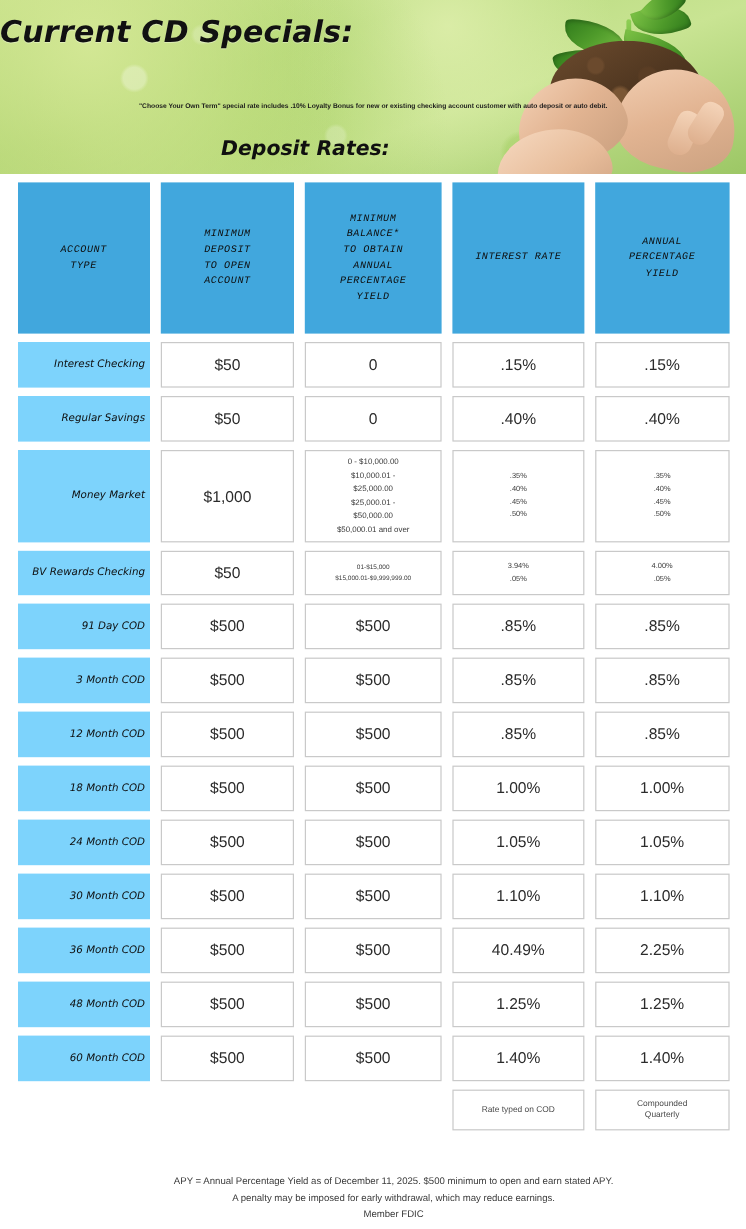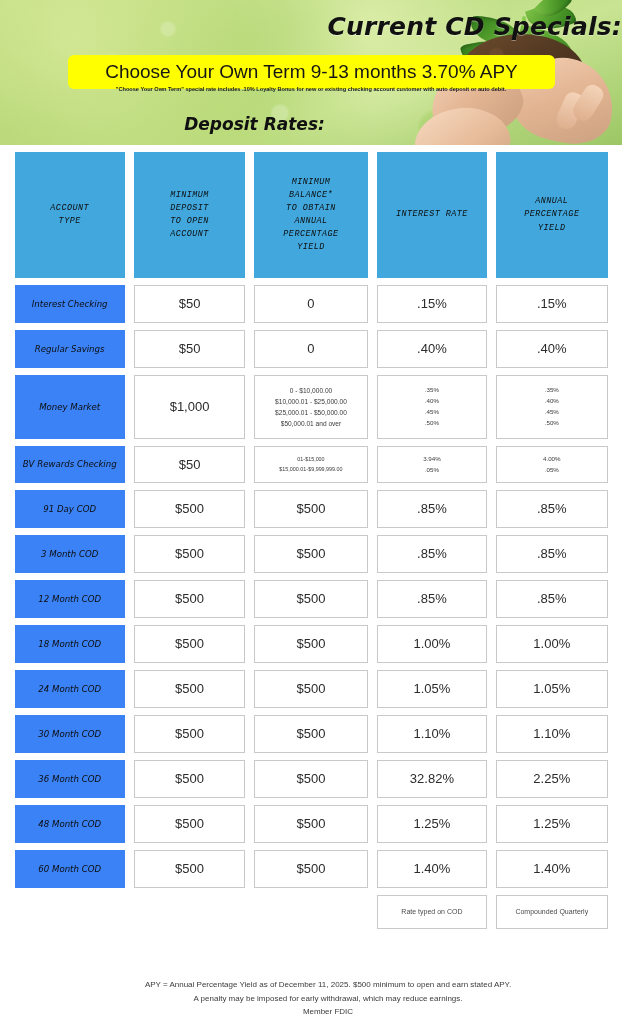--- a/index.html
+++ b/index.html
@@ -80,21 +80,21 @@
     position: absolute;
     left: 112px; top: 16px;
     width: 4px; height: 40px;
     background: linear-gradient(#8fd055, #5aa32e);
     border-radius: 2px;
   }
 
   .hero-title {
     position: absolute;
     top: 12px; left: 0; width: 622px;
-    text-align: right;
+    text-align: left;
     font-family: "DejaVu Sans", sans-serif;
     font-size: 25px;
     font-weight: bold;
     font-style: italic;
     letter-spacing: 0.2px;
     color: #111111;
     text-shadow: 0 1px 0 rgba(255,255,255,0.35);
     z-index: 5;
   }
   .yellow-banner {
@@ -166,40 +166,40 @@
     font-style: italic;
     line-height: 1.55;
     letter-spacing: 0.5px;
     text-align: center;
     vertical-align: middle;
     height: 126px;
     border: none;
     padding: 2px 4px;
   }
   td.label-cell {
-    background: #3b82f6;
+    background: #7dd3fc;
     color: #0d0d0d;
     font-family: "DejaVu Sans", sans-serif;
     font-size: 8.6px;
     font-style: italic;
     line-height: 1.5;
-    text-align: center;
+    text-align: right;
     vertical-align: middle;
     border: none;
     padding: 3px 4px;
   }
   td.data-cell {
     background: #ffffff;
     border: 1px solid #c9c9c9;
     color: #2b2b2b;
     font-family: "Liberation Sans", sans-serif;
     font-size: 13px;
     text-align: center;
     vertical-align: middle;
-    padding: 4px 7px;
+    padding: 4px 20px;
     line-height: 1.35;
   }
   td.data-cell.small {
     font-size: 6.6px;
     line-height: 1.7;
     color: #3a3a3a;
   }
   td.data-cell.tiny {
     font-size: 5.4px;
     line-height: 1.7;
@@ -250,23 +250,20 @@
     <div class="soil"></div>
     <div class="hand hand-r"></div>
     <div class="hand hand-l"></div>
     <div class="finger" style="left:150px;top:92px;transform:rotate(24deg);"></div>
     <div class="finger" style="left:168px;top:84px;transform:rotate(32deg);"></div>
     <div class="hand hand-b"></div>
   </div>
 
   <div class="hero-title">Current CD Specials:</div>
 
-  <div class="yellow-banner">
-    <span class="yellow-banner-text">Choose Your Own Term 9-13 months 3.70% APY</span>
-  </div>
 
   <div class="fineprint">"Choose Your Own Term" special rate includes .10% Loyalty Bonus for new or existing checking account customer with auto deposit or auto debit.</div>
 
   <div class="hero-subtitle">Deposit Rates:</div>
 </div>
 
 <div class="table-wrap">
   <table class="rate-table">
     <colgroup>
       <col class="c1">
@@ -363,21 +360,21 @@
         <td class="data-cell">$500</td>
         <td class="data-cell">$500</td>
         <td class="data-cell">1.10%</td>
         <td class="data-cell">1.10%</td>
       </tr>
 
       <tr class="r-std">
         <td class="label-cell">36 Month COD</td>
         <td class="data-cell">$500</td>
         <td class="data-cell">$500</td>
-        <td class="data-cell">32.82%</td>
+        <td class="data-cell">40.49%</td>
         <td class="data-cell">2.25%</td>
       </tr>
 
       <tr class="r-std">
         <td class="label-cell">48 Month COD</td>
         <td class="data-cell">$500</td>
         <td class="data-cell">$500</td>
         <td class="data-cell">1.25%</td>
         <td class="data-cell">1.25%</td>
       </tr>

